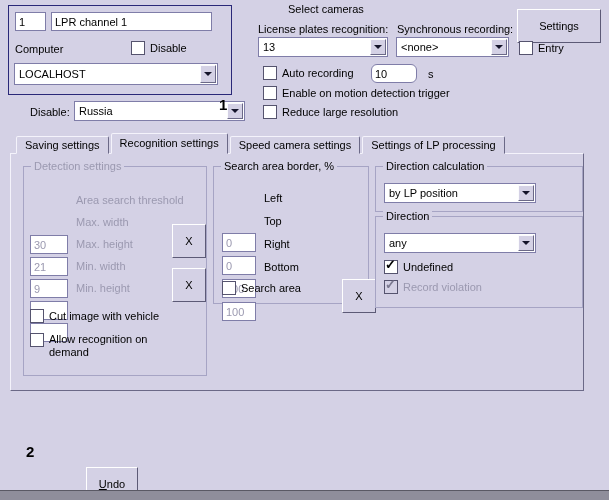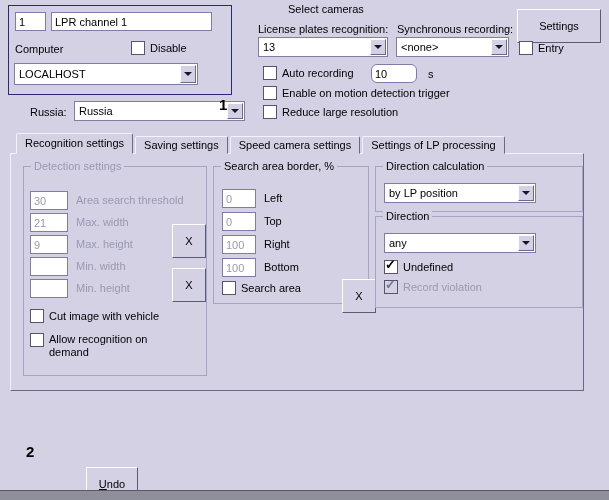--- a/index.html
+++ b/index.html
@@ -10,21 +10,21 @@
   }
   .lbl{position:absolute;white-space:nowrap;line-height:13px;}
   .dis{color:#9b99b0;}
   
   .txt{
     position:absolute;height:19px;box-sizing:border-box;
     border:1px solid #7f7da8;background:#fff;
     font-family:"Liberation Sans", sans-serif;font-size:11px;
     padding:0 3px;color:#000;outline:none;
   }
-  .txt.dis{color:#9b99b0;}
+  .txt.dis{color:#9b99b0;margin-top:44px;}
   
   .combo{
     position:absolute;height:20px;background:#fff;
     border:1px solid #7f7da8;box-sizing:border-box;cursor:default;
   }
   .combo .val{position:absolute;left:4px;top:3px;right:19px;white-space:nowrap;overflow:hidden;}
   .combo .cbtn{
     position:absolute;top:1px;right:1px;bottom:1px;width:16px;
     background:#d4d1e5;border:1px solid;border-color:#fbfbfd #6b6987 #6b6987 #fbfbfd;
     box-sizing:border-box;display:flex;align-items:center;justify-content:center;
@@ -80,21 +80,21 @@
 <div class="win">
 
   <div class="id-panel">
     <input class="txt" style="left: 6px; top: 6px; width: 31px;" value="1">
     <input class="txt" style="left: 42px; top: 6px; width: 161px;" value="LPR channel 1">
     <span class="lbl" style="left:6px;top:37px;">Computer</span>
     <span class="cbrow" style="left:122px;top:35px;">
       <span class="cb"></span>
       <span>Disable</span>
     </span>
-    <div class="combo" style="left:5px;top:57px;width:184px;height:22px;">
+    <div class="combo" style="left:5px;top:57px;width:204px;height:22px;">
       <span class="val" style="top:4px;">LOCALHOST</span>
       <span class="cbtn">
           <i class="arr"></i>
         </span>
     </div>
   </div>
 
   <span class="lbl" style="left:288px;top:3px;">Select cameras</span>
 
   <span class="lbl" style="left:258px;top:23px;">License plates recognition:</span>
@@ -130,32 +130,32 @@
   <span class="cbrow" style="left:263px;top:86px;">
     <span class="cb"></span>
     <span>Enable on motion detection trigger</span>
   </span>
 
   <span class="cbrow" style="left:263px;top:105px;">
     <span class="cb"></span>
     <span>Reduce large resolution</span>
   </span>
 
-  <span class="lbl" style="left:30px;top:106px;">Russia:</span>
+  <span class="lbl" style="left:30px;top:106px;">Disable:</span>
   <div class="combo" style="left:74px;top:101px;width:171px;">
     <span class="val">Russia</span>
     <span class="cbtn">
         <i class="arr"></i>
       </span>
   </div>
   <span class="callout" style="left:219px;top:97px;">1</span>
 
   <div class="tabs">
+    <span class="tab">Saving settings</span>
     <span class="tab active">Recognition settings</span>
-    <span class="tab">Saving settings</span>
     <span class="tab">Speed camera settings</span>
     <span class="tab">Settings of LP processing</span>
   </div>
 
   <div class="tabpanel">
 
     <div class="grp" style="left:12px;top:12px;width:184px;height:210px;">
       <span class="legend dis">Detection settings</span>
 
       <input class="txt dis" style="left: 6px; top: 24px; width: 38px;" value="30">

